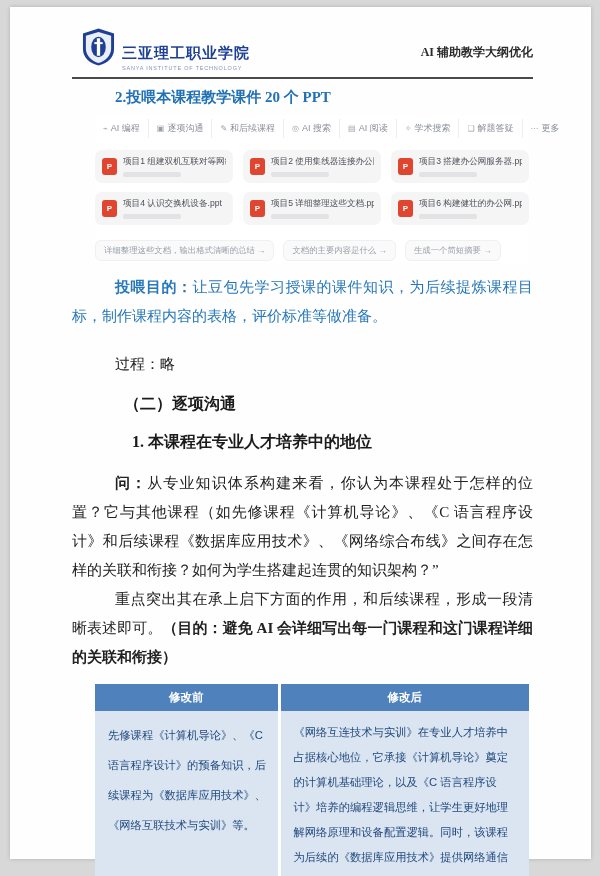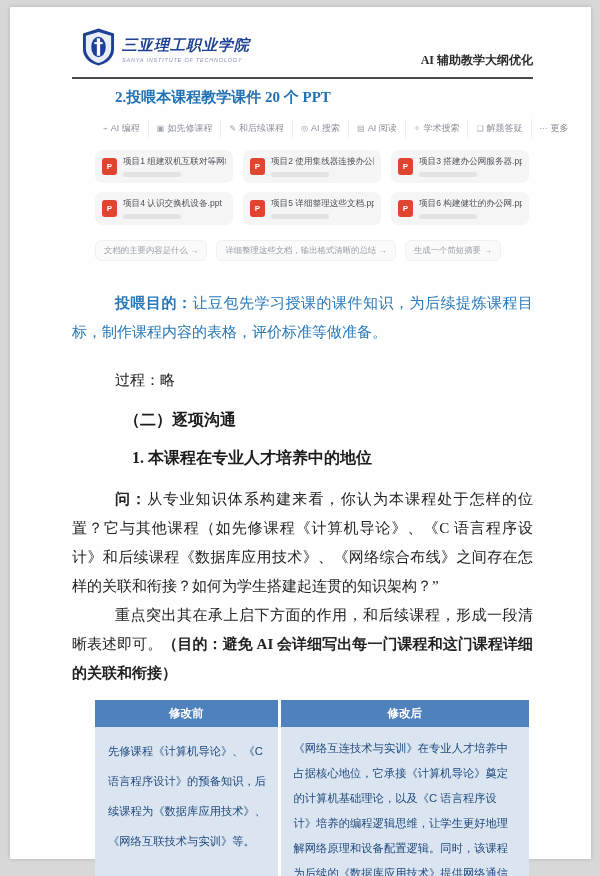--- a/index.html
+++ b/index.html
@@ -11,24 +11,24 @@
   }
   .page{
     position:absolute;top:7px;left:10px;right:9px;bottom:17px;
     background:#fefefe;
     box-shadow:0 0 4px rgba(0,0,0,.18);
   }
   .content{padding:20px 58px 0 62px;}
 
   
   .header{position:relative;height:46px;}
-  .logo-row{position:absolute;left:10px;top:0;display:flex;align-items:center;gap:7px;font-style:italic;}
+  .logo-row{position:absolute;left:10px;top:0;display:flex;align-items:flex-end;gap:7px;}
   .school-name{font-family:"Liberation Sans",sans-serif;font-weight:bold;font-size:15px;color:#1d3f94;letter-spacing:1px;}
   .school-en{font-family:"Liberation Sans",sans-serif;font-size:5.5px;color:#8a93b8;letter-spacing:.8px;margin-top:2px;}
-  .doc-title{position:absolute;right:0;bottom:4px;font-size:12px;font-weight:bold;color:#2b2b2b;}
+  .doc-title{position:absolute;right:0;bottom:12px;font-size:12px;font-weight:bold;color:#2b2b2b;}
   .header-rule{border:none;border-top:2px solid #4a4a4a;margin:4px 0 0 0;}
 
   
   .h-feed{margin:9px 0 0 0;padding-left:43px;font-size:15px;font-weight:bold;color:#2171b5;}
 
   
   .shot{margin:8px 0 0 23px;width:434px;font-family:"Liberation Sans",sans-serif;background:#fff;padding:4px 0 2px 0;}
   .shot-toolbar{display:flex;align-items:center;}
   .tb-item{display:inline-flex;align-items:center;gap:3px;font-size:9px;color:#8a8f99;padding:3px 8px;border-right:1px solid #ededee;white-space:nowrap;cursor:pointer;}
   .tb-item:last-child{border-right:none;}
@@ -42,21 +42,21 @@
   .file-sub{width:58px;height:5px;background:#e3e3e6;border-radius:2px;margin-top:4px;}
   .chip-row{display:flex;gap:9px;margin-top:15px;}
   .chip{background:#fafafb;border:1px solid #f0f0f2;border-radius:6px;padding:4px 8px;
     font-size:8.4px;color:#9aa0a8;white-space:nowrap;cursor:pointer;}
 
   
   .para{margin:0;font-size:15px;line-height:29px;text-align:justify;color:#222;}
   .indent{text-indent:43px;}
   .blue{color:#2878b9;}
   .b{font-weight:bold;}
-  .p-purpose{margin-top:26px;}
+  .p-purpose{margin-top:10px;}
   .p-process{margin-top:19px;padding-left:43px;font-weight:normal;}
   .h-sec2{margin-top:15px;padding-left:52px;font-size:16px;font-weight:bold;color:#1b1b1b;}
   .h-item{margin-top:17px;padding-left:60px;font-size:16px;font-weight:bold;color:#1b1b1b;}
   .p-q{margin-top:15px;}
 
   
   .cmp-table{margin:12px 0 0 23px;width:434px;border-collapse:collapse;table-layout:fixed;
     font-family:"Liberation Sans",sans-serif;border-bottom:2px solid #4f81bd;}
   .cmp-table th{background:#4f81bd;color:#fff;font-size:11.5px;font-weight:bold;height:25px;text-align:center;}
   .cmp-table col.c1{width:184px;}
@@ -94,21 +94,21 @@
     <p class="h-feed">2.投喂本课程教学课件 20 个 PPT</p>
 
     <div class="shot">
       <div class="shot-toolbar">
         <span class="tb-item">
             <span class="tb-icon">⌁</span>
             <span>AI 编程</span>
           </span>
         <span class="tb-item">
             <span class="tb-icon">▣</span>
-            <span>如先修课程</span>
+            <span>逐项沟通</span>
           </span>
         <span class="tb-item">
             <span class="tb-icon">✎</span>
             <span>和后续课程</span>
           </span>
         <span class="tb-item">
             <span class="tb-icon">◎</span>
             <span>AI 搜索</span>
           </span>
         <span class="tb-item">
@@ -168,22 +168,22 @@
         <div class="file-card">
           <span class="ppt-icon">P</span>
           <span class="file-meta">
               <div class="file-name">项目6 构建健壮的办公网.ppt</div>
               <div class="file-sub"></div>
             </span>
         </div>
       </div>
 
       <div class="chip-row">
+        <span class="chip">详细整理这些文档，输出格式清晰的总结 →</span>
         <span class="chip">文档的主要内容是什么 →</span>
-        <span class="chip">详细整理这些文档，输出格式清晰的总结 →</span>
         <span class="chip">生成一个简短摘要 →</span>
       </div>
     </div>
 
     <p class="para indent p-purpose"><span class="b blue">投喂目的：</span><span class="blue">让豆包先学习授课的课件知识，为后续提炼课程目标，制作课程内容的表格，评价标准等做准备。</span></p>
 
     <p class="para p-process">过程：略</p>
 
     <p class="h-sec2">（二）逐项沟通</p>
 

